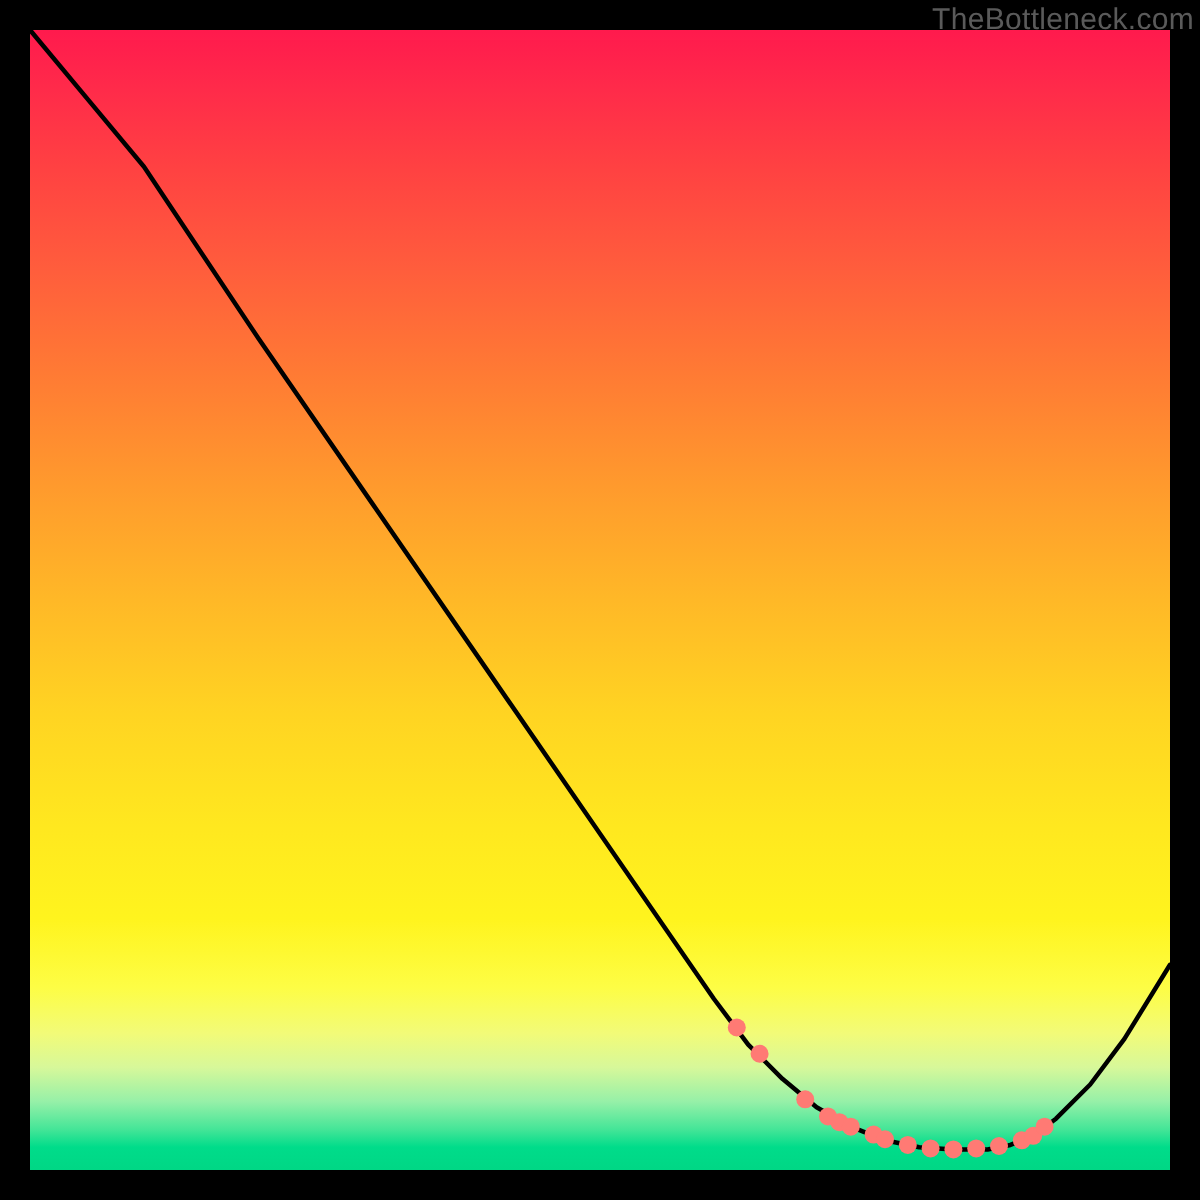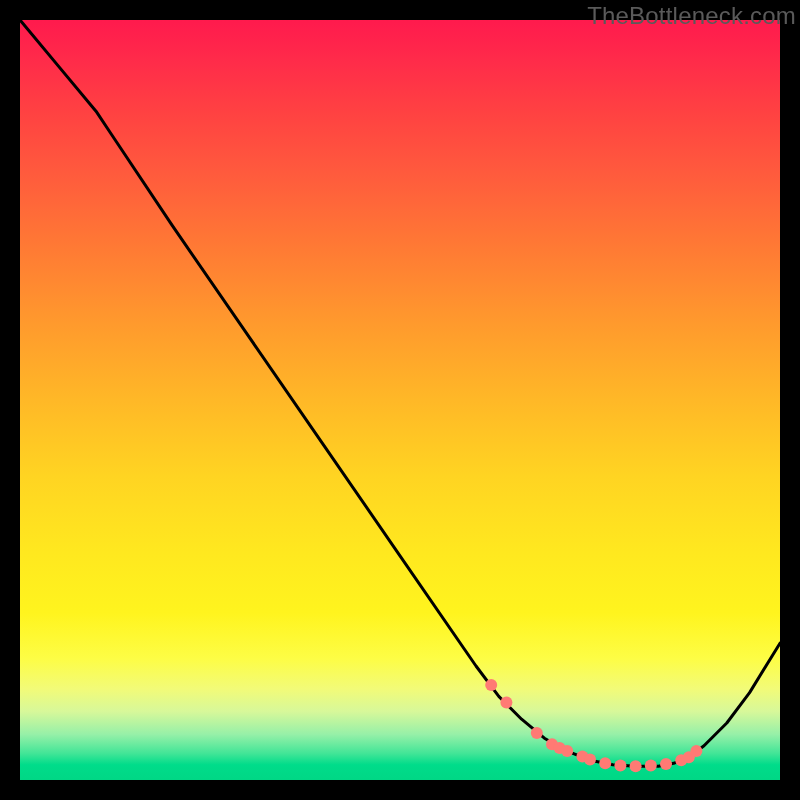--- a/index.html
+++ b/index.html
@@ -44,21 +44,21 @@
       #42e597 96.5%,
       #00dc8a 98%,
       #00d785 100%
     );
   }
   .watermark {
     position: absolute;
     top: 2px;
     right: 4px;
     color: #5a5a5a;
-    font-size: 24px;
+    font-size: 20px;
     font-weight: 400;
     letter-spacing: 0.2px;
     user-select: none;
   }
   svg.curve {
     position: absolute;
     left: 20px;
     top: 20px;
     width: 760px;
     height: 760px;

